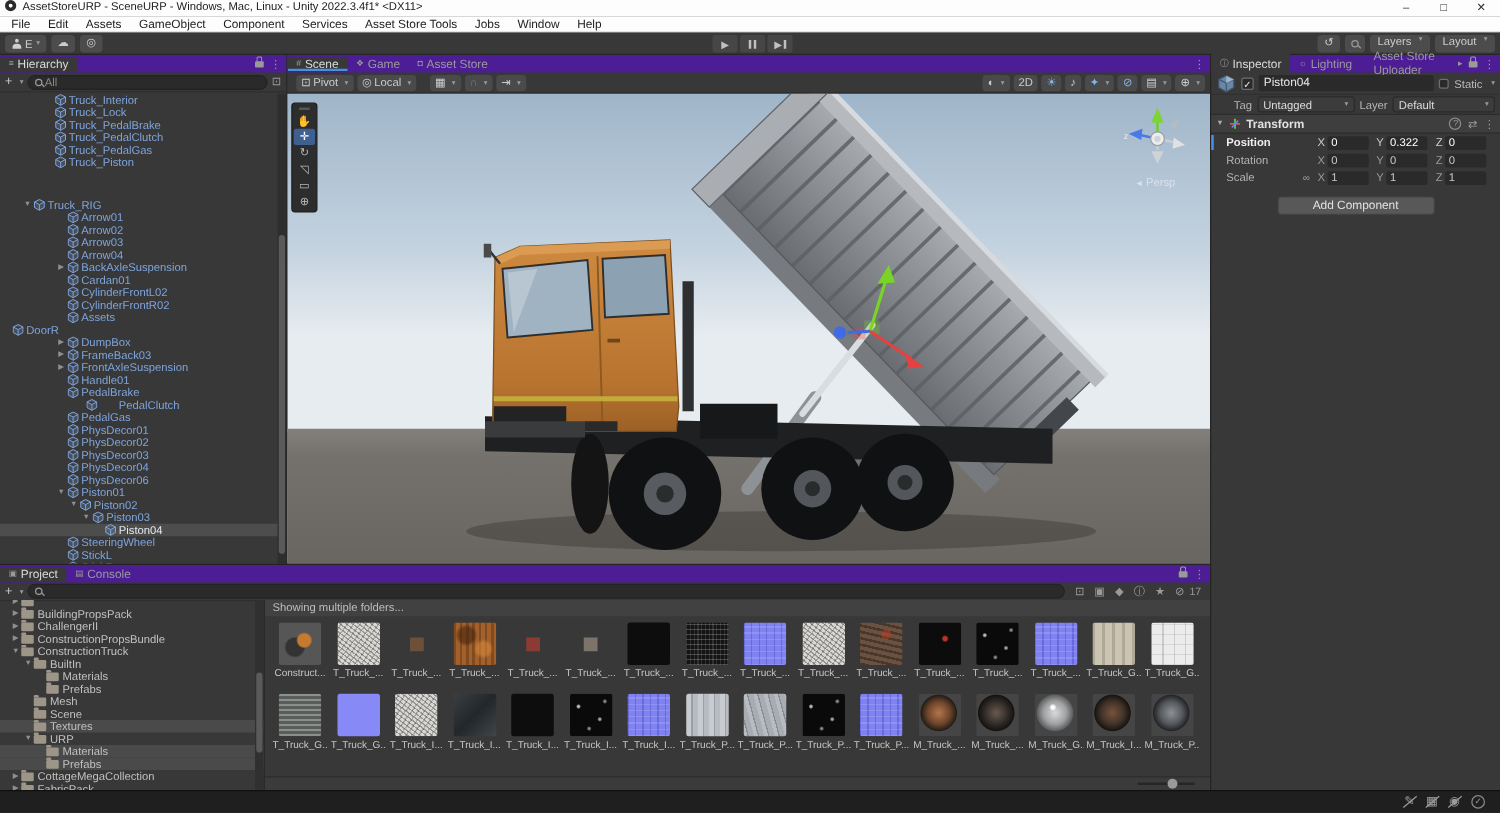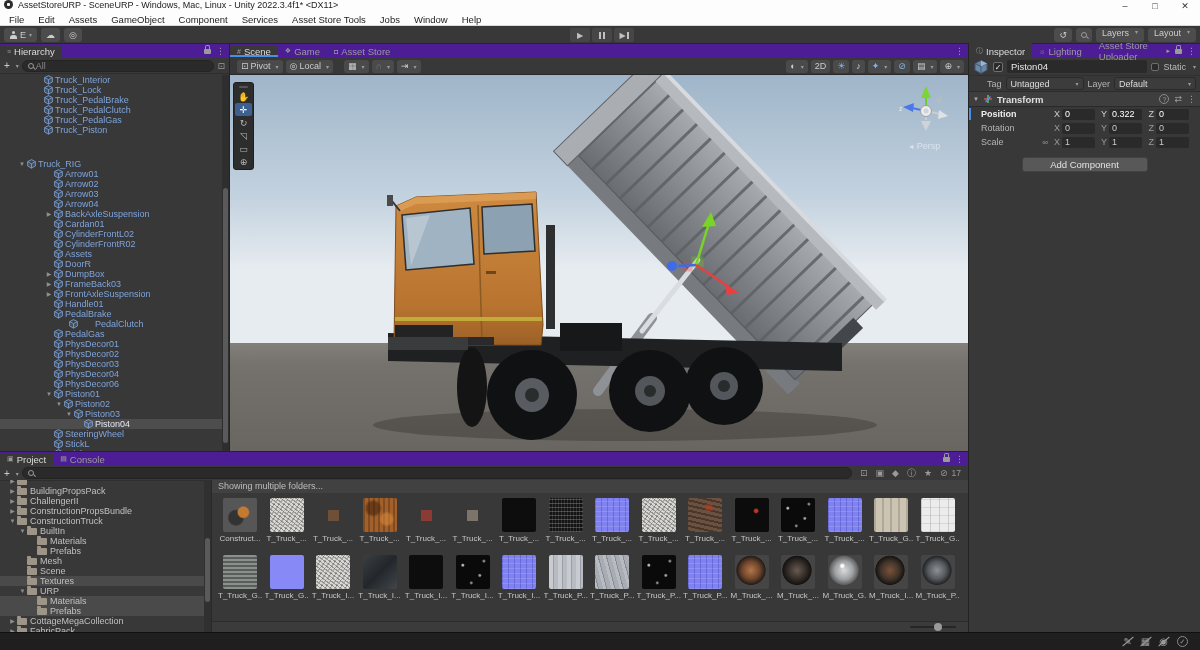--- a/index.html
+++ b/index.html
@@ -410,21 +410,21 @@
         <div class="hrow" style="padding-left: 44px;">
           <span class="arr"></span>
           <span class="cube">
             <svg width="9" height="10" viewBox="0 0 9 10">
               <path d="M4.5 0.6 L8.4 2.6 V7 L4.5 9.2 L0.6 7 V2.6 Z M0.6 2.6 L4.5 4.6 L8.4 2.6 M4.5 4.6 V9.2" fill="rgba(126,164,220,0.22)" stroke="#7ea4dc" stroke-width="0.8"></path>
             </svg>
           </span>
           <span class="lbl">Assets</span>
         </div>
 
-        <div class="hrow" style="padding-left: 44px;">
+        <div class="hrow" style="">
           <span class="arr"></span>
           <span class="cube">
             <svg width="9" height="10" viewBox="0 0 9 10">
               <path d="M4.5 0.6 L8.4 2.6 V7 L4.5 9.2 L0.6 7 V2.6 Z M0.6 2.6 L4.5 4.6 L8.4 2.6 M4.5 4.6 V9.2" fill="rgba(126,164,220,0.22)" stroke="#7ea4dc" stroke-width="0.8"></path>
             </svg>
           </span>
           <span class="lbl">DoorR</span>
         </div>
 
         <div class="hrow" style="padding-left: 44px;">

